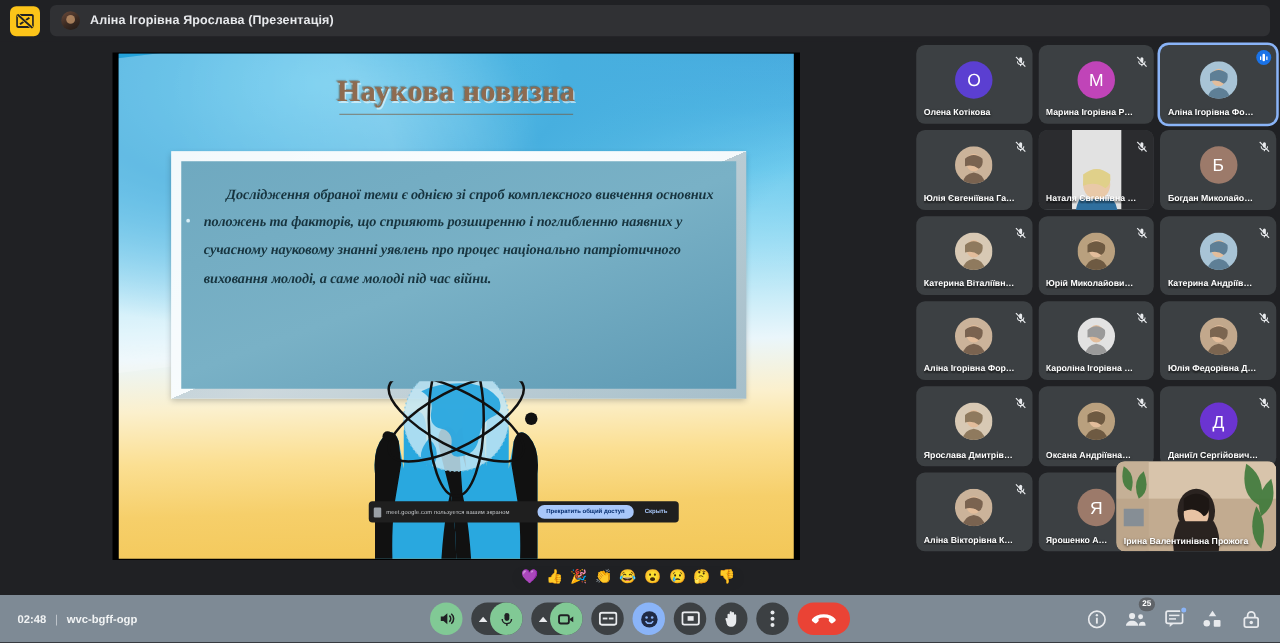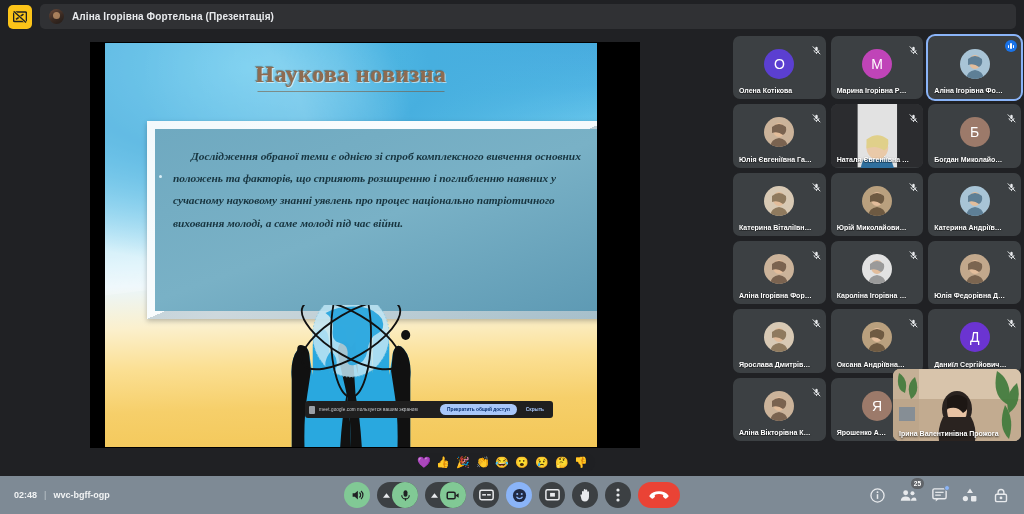--- a/index.html
+++ b/index.html
@@ -39,29 +39,28 @@
   
   .stage {
     position: absolute; left: 0; top: 33px; width: 728px; height: 443px;
     background: #202124;
   }
   .slide {
     position: absolute; left: 90px; top: 9px; width: 550px; height: 406px;
     background: #000; overflow: hidden;
   }
   .slide-inner {
-    position: absolute; left: 5px; top: 1px; width: 492px; height: 404px;
+    position: absolute; left: 5px; top: 1px; width: 540px; height: 404px;
     background:
       radial-gradient(ellipse 120% 80% at 30% 6%, #39b8e8 0%, #1f9ed8 30%, rgba(31,158,216,0) 62%),
       linear-gradient(178deg,
         #1b93d4 0%, #2ba5de 14%, #4fc0ea 26%, #8ad7f2 38%,
         #c8ecf8 50%, #eaf6fb 58%, #fbf0cd 68%, #fbdf92 78%,
         #f6cf6a 88%, #f3c757 100%);
     overflow: hidden;
-    margin-left: 10px;
   }
   .slide-inner::before {
     content:""; position:absolute; left:-20%; top:-8%; width:150%; height:62%;
     background:
       radial-gradient(ellipse 60% 140% at 18% 40%, rgba(255,255,255,.30) 0 38%, rgba(255,255,255,0) 62%),
       radial-gradient(ellipse 90% 120% at 82% 18%, rgba(255,255,255,.18) 0 40%, rgba(255,255,255,0) 70%);
     transform: rotate(-7deg);
   }
   .slide-title {
     position: absolute; left: 0; top: 18px; width: 100%; text-align: center;
@@ -219,21 +218,21 @@
     <div class="present-badge">
       <svg width="14" height="12" viewBox="0 0 14 12">
         <rect x="0.5" y="1" width="13" height="9.5" rx="1.2" fill="none" stroke="#202124" stroke-width="1.6"></rect>
         <path d="M3 8.4 L10.5 3.2" stroke="#202124" stroke-width="1.6"></path>
         <path d="M1 0.6 L13 11.4" stroke="#fcc419" stroke-width="2.6"></path>
         <path d="M1 0.6 L13 11.4" stroke="#202124" stroke-width="1.4"></path>
       </svg>
     </div>
     <div class="presenter-pill">
       <div class="presenter-avatar"></div>
-      <span class="presenter-name">Аліна Ігорівна Фортельна (Презентація)</span>
+      <span class="presenter-name">Аліна Ігорівна Ярослава (Презентація)</span>
     </div>
   </div>
 
   <div class="stage">
     <div class="slide">
       <div class="slide-inner">
 
         <div class="slide-title">Наукова новизна</div>
         <div class="slide-title-underline"></div>
 

